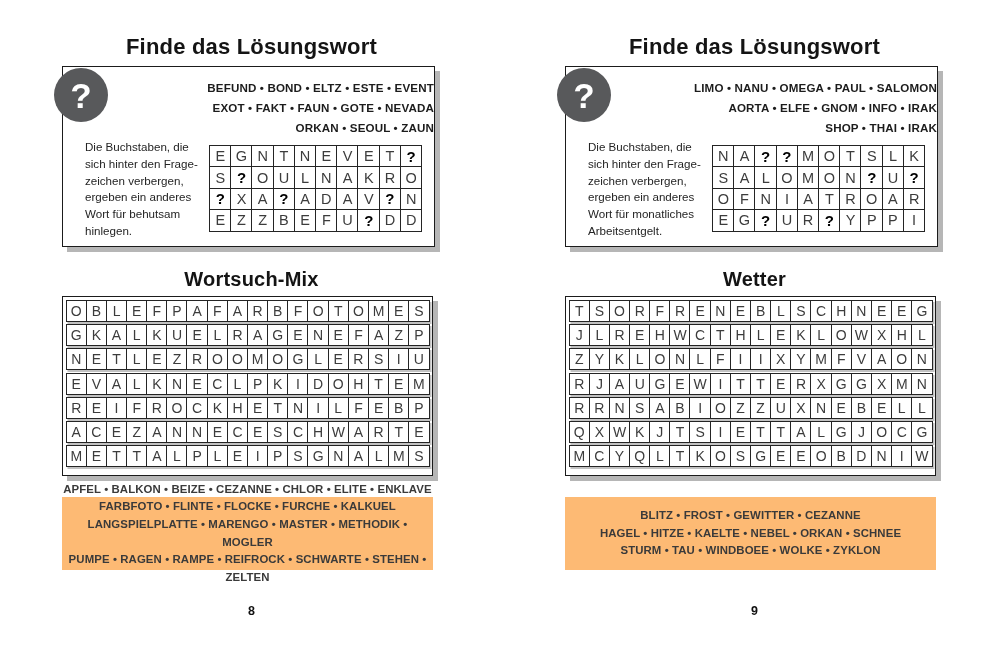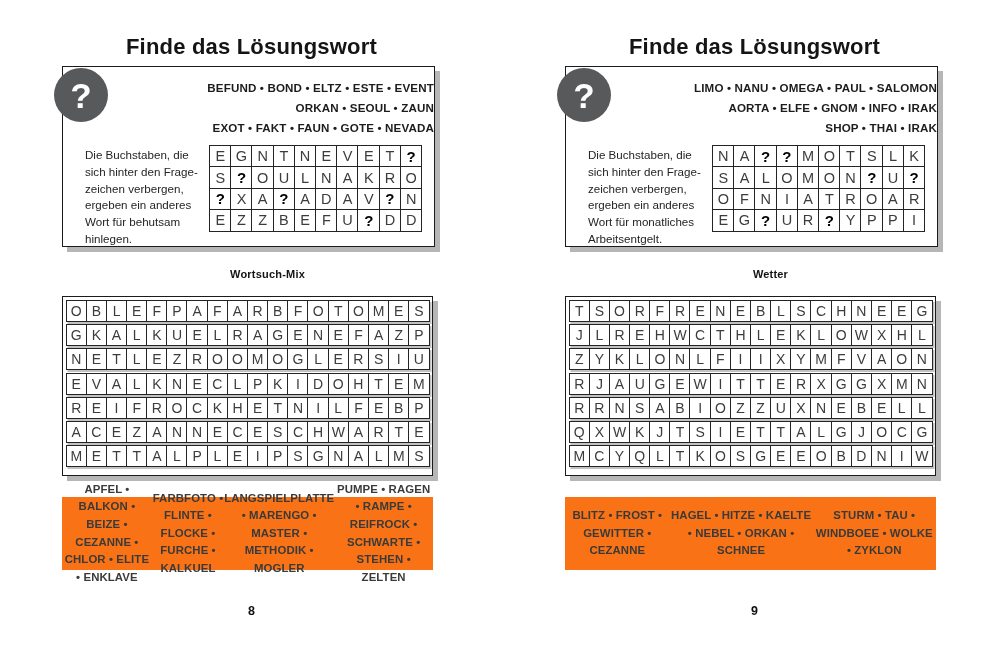--- a/index.html
+++ b/index.html
@@ -8,40 +8,40 @@
   .sheet { position:relative; width:1006px; height:648px; background:#fff; }
   .page { position:absolute; top:0; width:503px; height:648px; }
   .page.left  { left:0; }
   .page.right { left:503px; }
 
   .title-top, .title-mid {
     position:absolute; left:0; width:100%; text-align:center;
     font-weight:bold; color:#141414; letter-spacing:0.2px;
   }
   .title-top { top:34px;  font-size:22px; }
-  .title-mid { top:268px; font-size:11px;padding-left:16px; }
+  .title-mid { top:268px; font-size:20px; }
 
   .solution-box {
     position:absolute; top:66px; left:62px; width:371px; height:179px;
     border:1.8px solid #1b1b1b; background:#fff;
     box-shadow:5px 5px 0 #b6b6b6;
   }
   .q-circle {
     position:absolute; left:-9px; top:1px; width:54px; height:54px;
     border-radius:50%; background:#58595b; color:#ffffff;
     display:flex; align-items:center; justify-content:center;
     font-size:35px; font-weight:800; line-height:1;
   }
   .box-words {
     position:absolute; top:11px; left:0; width:100%; text-align:right;
     font-size:11.6px; font-weight:bold; line-height:20px; color:#1c1c1c;
     letter-spacing:0.15px;
   }
   .box-instructions {
-    position:absolute; left:22px; top:80px; width:126px;
+    position:absolute; left:22px; top:72px; width:126px;
     font-size:11.6px; line-height:16.8px; color:#242424;
   }
   .solution-grid { position:absolute; left:146px; top:78px; }
 
   
   .grow { display:flex; }
   .gcell {
     background:#fff; border:1.4px solid #242424;
     display:flex; align-items:center; justify-content:center;
     font-size:14.5px; color:#3c3c3c; font-weight:400;
@@ -57,22 +57,22 @@
     border:1.8px solid #1b1b1b; background:#fff;
     box-shadow:5px 5px 0 #b6b6b6;
     box-sizing:border-box; padding:3px 2.5px 0 2.5px;
   }
   .search-box .grow { margin-bottom:2.2px; box-shadow:1.5px 2px 0 #c2c2c2; }
   .search-box .gcell { flex:1 1 0; height:20px; border-width:1.3px; font-size:14px; }
   .search-box .gcell + .gcell { margin-left:-1.3px; }
 
   .word-box {
     position:absolute; top:497px; left:62px; width:371px; height:73px;
-    background:#f97316;
-    display:flex; flex-direction:row; align-items:center; justify-content:center;
+    background:#fdba74;
+    display:flex; flex-direction:column; align-items:center; justify-content:center;
     text-align:center; font-size:11.4px; font-weight:600; color:#3a3a3a;
     line-height:17.6px; letter-spacing:0.1px;
   }
 
   .page-num {
     position:absolute; top:604px; left:0; width:100%; text-align:center;
     font-size:12.5px; font-weight:bold; color:#111;
   }
 </style>
 </head>
@@ -80,22 +80,22 @@
 
 <div class="sheet">
 
   <div class="page left">
     <div class="title-top">Finde das Lösungswort</div>
 
     <div class="solution-box">
       <div class="q-circle">?</div>
       <div class="box-words">
           <div>BEFUND • BOND • ELTZ • ESTE • EVENT</div>
+          <div>EXOT • FAKT • FAUN • GOTE • NEVADA</div>
           <div>ORKAN • SEOUL • ZAUN</div>
-          <div>EXOT • FAKT • FAUN • GOTE • NEVADA</div>
         </div>
       <div class="box-instructions">
           <div>Die Buchstaben, die</div>
           <div>sich hinter den Frage-</div>
           <div>zeichen verbergen,</div>
           <div>ergeben ein anderes</div>
           <div>Wort für behutsam</div>
           <div>hinlegen.</div>
         </div>
       <div class="solution-grid">

